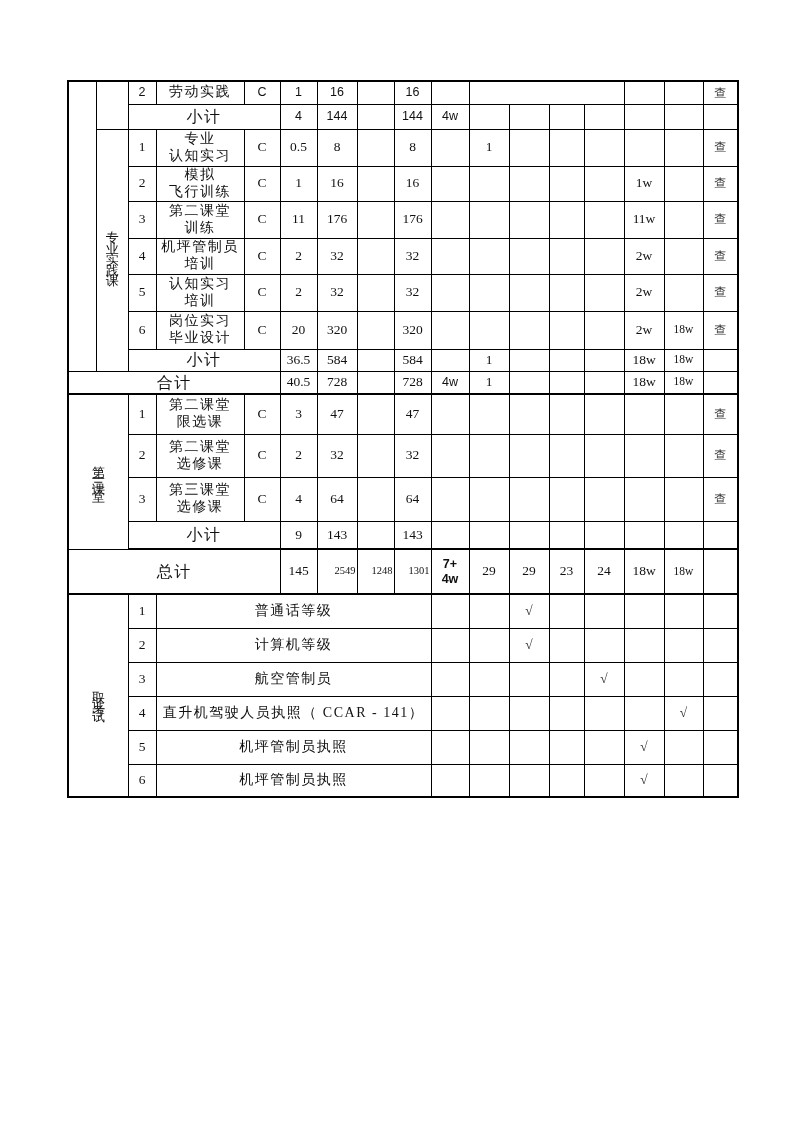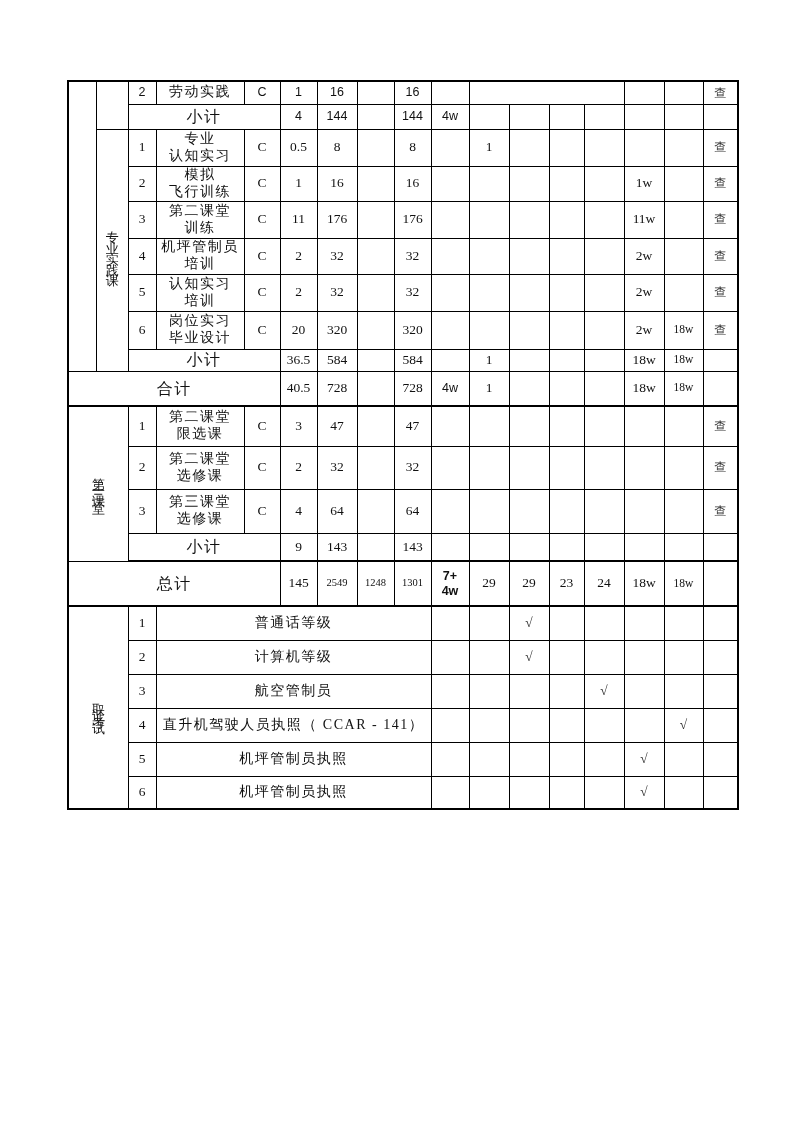--- a/index.html
+++ b/index.html
@@ -17,21 +17,21 @@
     border:1px solid #000;
     padding:0 1px;
     text-align:center;vertical-align:middle;
     font-size:13.5px;line-height:1.2;
     white-space:pre-line;overflow:hidden;
   }
   td.cn{font-size:16px;letter-spacing:1.5px;}
   td.name{font-size:14px;letter-spacing:1.5px;}
   td.sans{font-family:"Liberation Sans","DejaVu Sans",sans-serif;font-size:12.5px;letter-spacing:0;}
   td.bold{font-weight:bold;}
-  td.small{font-size:10.5px;letter-spacing:0;}
+  td.small{font-size:10.5px;letter-spacing:0;text-align:right;}
   td.sm2{font-size:11.5px;}
   td.check{font-size:12px;color:#333;letter-spacing:0;}
   td.tick{font-size:13.5px;color:#333;}
   tr.thick td{border-bottom:2px solid #000;}
   span.v{
     writing-mode:vertical-rl;text-orientation:upright;
     display:inline-block;font-size:13px;letter-spacing:6px;color:#111;
   }
   span.v.wide{letter-spacing:11px;}
 </style>
@@ -218,21 +218,21 @@
     <td></td>
     <td>1</td>
     <td></td>
     <td></td>
     <td></td>
     <td>18w</td>
     <td class="sm2">18w</td>
     <td></td>
   </tr>
 
-  <tr class="thick" style="height:35px">
+  <tr class="thick" style="height:23px">
     <td colspan="5" class="cn">合计</td>
     <td>40.5</td>
     <td>728</td>
     <td></td>
     <td>728</td>
     <td class="sans">4w</td>
     <td>1</td>
     <td></td>
     <td></td>
     <td></td>

